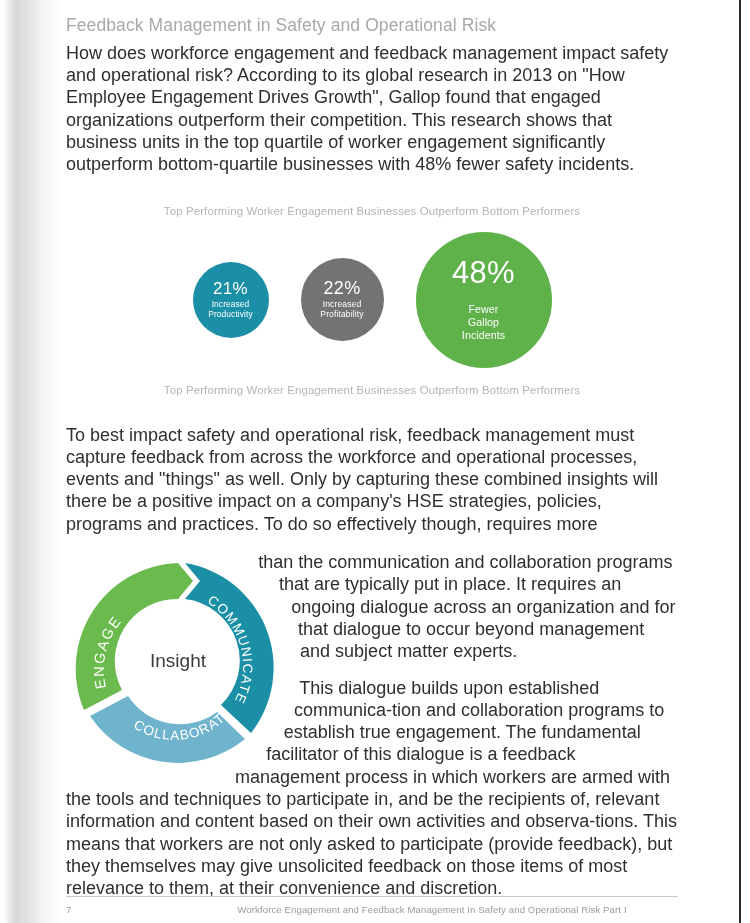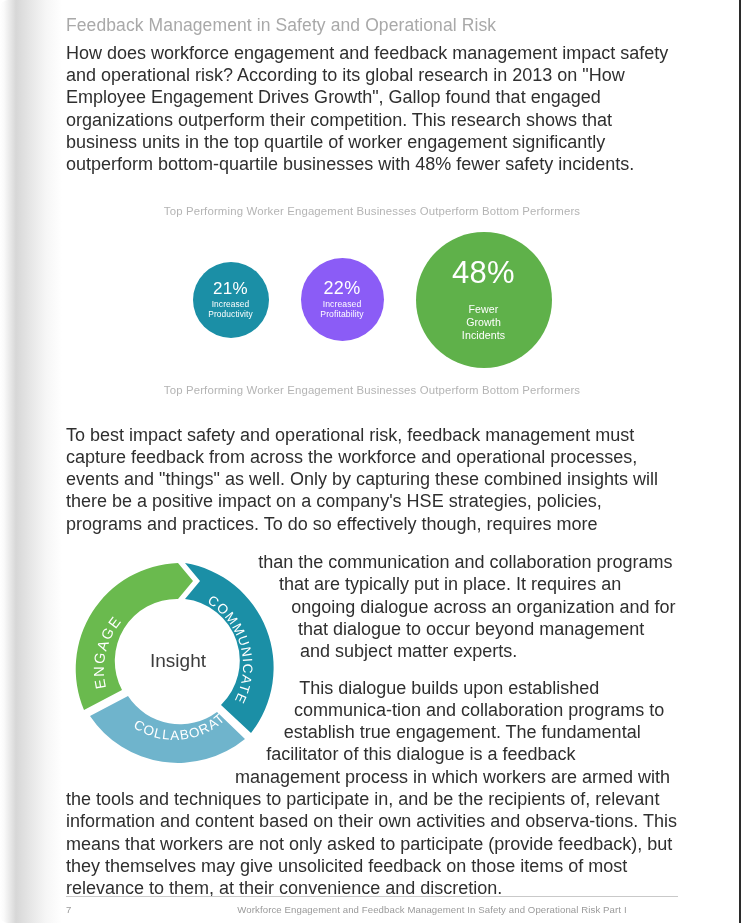--- a/index.html
+++ b/index.html
@@ -180,30 +180,30 @@
       <div class="chart-caption caption-top">Top Performing Worker Engagement Businesses Outperform Bottom Performers</div>
 
       <div class="bubbles">
 
         <div class="bubble bubble-sm" style="background:#1b8fa6">
           <span class="pct">21%</span>
           <span class="lbl">Increased</span>
           <span class="lbl">Productivity</span>
         </div>
 
-        <div class="bubble bubble-md" style="background:#8b5cf6">
+        <div class="bubble bubble-md" style="background:#737373">
           <span class="pct">22%</span>
           <span class="lbl">Increased</span>
           <span class="lbl">Profitability</span>
         </div>
 
         <div class="bubble bubble-lg" style="background:#5fb14a">
           <span class="pct">48%</span>
           <span class="lbl">Fewer</span>
-          <span class="lbl">Growth</span>
+          <span class="lbl">Gallop</span>
           <span class="lbl">Incidents</span>
         </div>
 
       </div>
 
       <div class="chart-caption caption-bottom">Top Performing Worker Engagement Businesses Outperform Bottom Performers</div>
     </div>
 
     <p class="body-par" style="margin-top:26px">To best impact safety and operational risk, feedback management must capture feedback from across the workforce and operational processes, events and "things" as well. Only by capturing these combined insights will there be a positive impact on a company's HSE strategies, policies, programs and practices. To do so effectively though, requires more</p>
 

